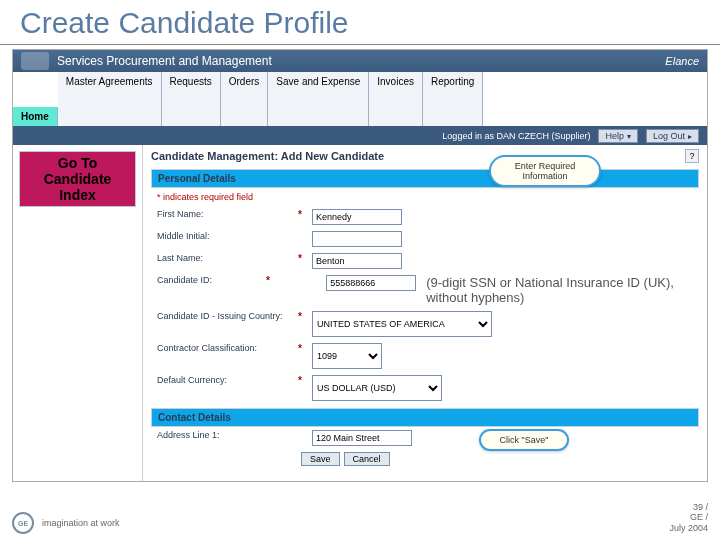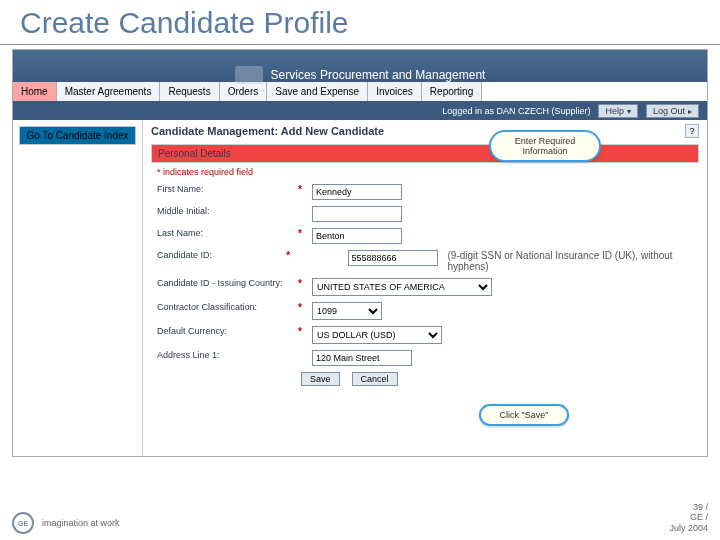--- a/index.html
+++ b/index.html
@@ -1,43 +1,43 @@
 <!DOCTYPE html>
 <html><head>
 <meta charset="utf-8">
 <style>
   * { box-sizing: border-box; margin: 0; padding: 0; }
   body { font-family: Arial, sans-serif; background: #fff; width: 720px; height: 540px; overflow: hidden; font-size: 10px; }
   .slide-title { font-size: 30px; font-weight: 300; color: #5a7ca3; padding: 6px 20px 4px 20px; border-bottom: 1px solid #888; font-family: Arial, sans-serif; }
   .app-area { margin: 4px 12px 0 12px; border: 1px solid #aaa; }
-  .app-header { background: linear-gradient(#4a6c91,#3b5a7e); color: #fff; padding: 16px 8px; font-size: 12px; display: flex; justify-content: space-between; align-items: center; height: 22px; flex-direction: column; }
+  .app-header { background: linear-gradient(#4a6c91,#3b5a7e); color: #fff; padding: 2px 8px; font-size: 12px; display: flex; justify-content: space-between; align-items: center; height: 22px; }
   .app-header .left { display: flex; align-items: center; gap: 8px; }
   .app-header .logo-blob { width: 28px; height: 18px; background: #b8c7d7; border-radius: 3px; opacity: 0.4; }
   .brand { font-style: italic; font-size: 11px; }
   .tabs { background: #fff; display: flex; border-bottom: 1px solid #3b5a7e; }
   .tab { padding: 4px 8px; font-size: 10px; border-right: 1px solid #9fb1c7; cursor: pointer; background: #f0f4f8; }
-  .tab.active { background: #fca5a5; font-weight: normal; }
+  .tab.active { background: #5eead4; font-weight: bold; margin-top: 35px; }
   .subbar { background: #3b5a7e; color: #fff; display: flex; justify-content: flex-end; align-items: center; padding: 2px 8px; font-size: 9px; gap: 8px; }
   .subbar .btn { background: #d7e0ea; color: #2a3b52; padding: 1px 6px; border: 1px solid #7a90aa; font-size: 9px; cursor: pointer; display: inline-flex; align-items: center; gap: 3px; }
   .content { display: flex; height: 336px; }
   .side { width: 130px; border-right: 1px solid #ccc; padding: 6px; }
-  .side-link { background: #0369a1; border: 1px solid #bcc7d4; padding: 3px 5px; font-size: 10px; text-align: center; cursor: pointer; }
+  .side-link { background: #be185d; border: 1px solid #bcc7d4; padding: 3px 5px; font-size: 14px; text-align: center; cursor: pointer; font-weight: bold; }
   .main { flex: 1; padding: 4px 8px; overflow: hidden; position: relative; }
   .page-head { display: flex; justify-content: space-between; align-items: center; margin-bottom: 6px; }
   .page-head h2 { font-size: 11px; color: #2a3b52; }
   .help-icon { width: 14px; height: 14px; background: #eef2f6; border: 1px solid #9fb1c7; text-align: center; font-size: 9px; line-height: 12px; cursor: pointer; }
-  .section-head { background: #ef4444; color: #2a3b52; font-weight: normal; padding: 3px 6px; font-size: 10px; border: 1px solid #c6d0dc; margin-top: 4px; }
+  .section-head { background: #0ea5e9; color: #2a3b52; font-weight: bold; padding: 3px 6px; font-size: 10px; border: 1px solid #c6d0dc; margin-top: 4px; }
   .req-note { color: #b00000; font-size: 9px; padding: 4px 6px; }
   .form-row { display: flex; align-items: flex-start; padding: 3px 6px; gap: 6px; }
   .form-row label { width: 135px; font-size: 9px; color: #2a3b52; }
   .ast { color: #b00000; font-weight: bold; width: 8px; display: inline-block; }
   .form-row input[type=text] { border: 1px solid #7a90aa; height: 16px; font-size: 9px; padding: 0 3px; }
-  .form-row select { border: 1px solid #7a90aa; height: 18px; font-size: 9px; background: #fff; }
-  .hint { font-size: 10px; color: #555; margin-left: 4px; }
-  .btn-row { padding: 3px 6px 3px 150px; display: flex; gap: 12px; }
+  .form-row select { border: 1px solid #7a90aa; height: 26px; font-size: 9px; background: #fff; }
+  .hint { font-size: 13px; color: #555; margin-left: 4px; }
+  .btn-row { padding: 3px 6px 3px 150px; display: flex; gap: 4px; }
   .btn-row button { font-size: 9px; padding: 1px 8px; background: #e2e8ef; border: 1px solid #7a90aa; cursor: pointer; }
   .callout { position: absolute; background: #fffef0; border: 2px solid #3ca0e0; border-radius: 16px; padding: 4px 12px; font-size: 9px; color: #333; text-align: center; box-shadow: 0 1px 3px rgba(0,0,0,0.2); }
   .callout1 { left: 346px; top: 10px; width: 112px; }
   .callout2 { left: 336px; top: 284px; width: 90px; }
   .footer { position: absolute; bottom: 6px; left: 12px; right: 12px; display: flex; justify-content: space-between; align-items: flex-end; font-size: 9px; color: #666; }
   .footer-left { display: flex; align-items: center; gap: 8px; }
   .ge-logo { width: 22px; height: 22px; border: 2px solid #7a8ca0; border-radius: 50%; display: flex; align-items: center; justify-content: center; font-size: 7px; color: #7a8ca0; font-weight: bold; }
   .footer-right { text-align: right; line-height: 1.2; }
   .chev { font-size: 8px; }
 </style>
@@ -121,20 +121,21 @@
         <label>Contractor Classification:</label>
         <span class="ast">*</span>
         <select style="width:70px"><option>1099</option></select>
       </div>
       <div class="form-row">
         <label>Default Currency:</label>
         <span class="ast">*</span>
         <select style="width:130px"><option>US DOLLAR (USD)</option></select>
       </div>
 
+      <div class="section-head">Contact Details</div>
       <div class="form-row">
         <label>Address Line 1:</label>
         <span class="ast"></span>
         <input type="text" style="width: 100px;" value="120 Main Street">
       </div>
 
       <div class="btn-row">
         <button>Save</button>
         <button>Cancel</button>
       </div>

